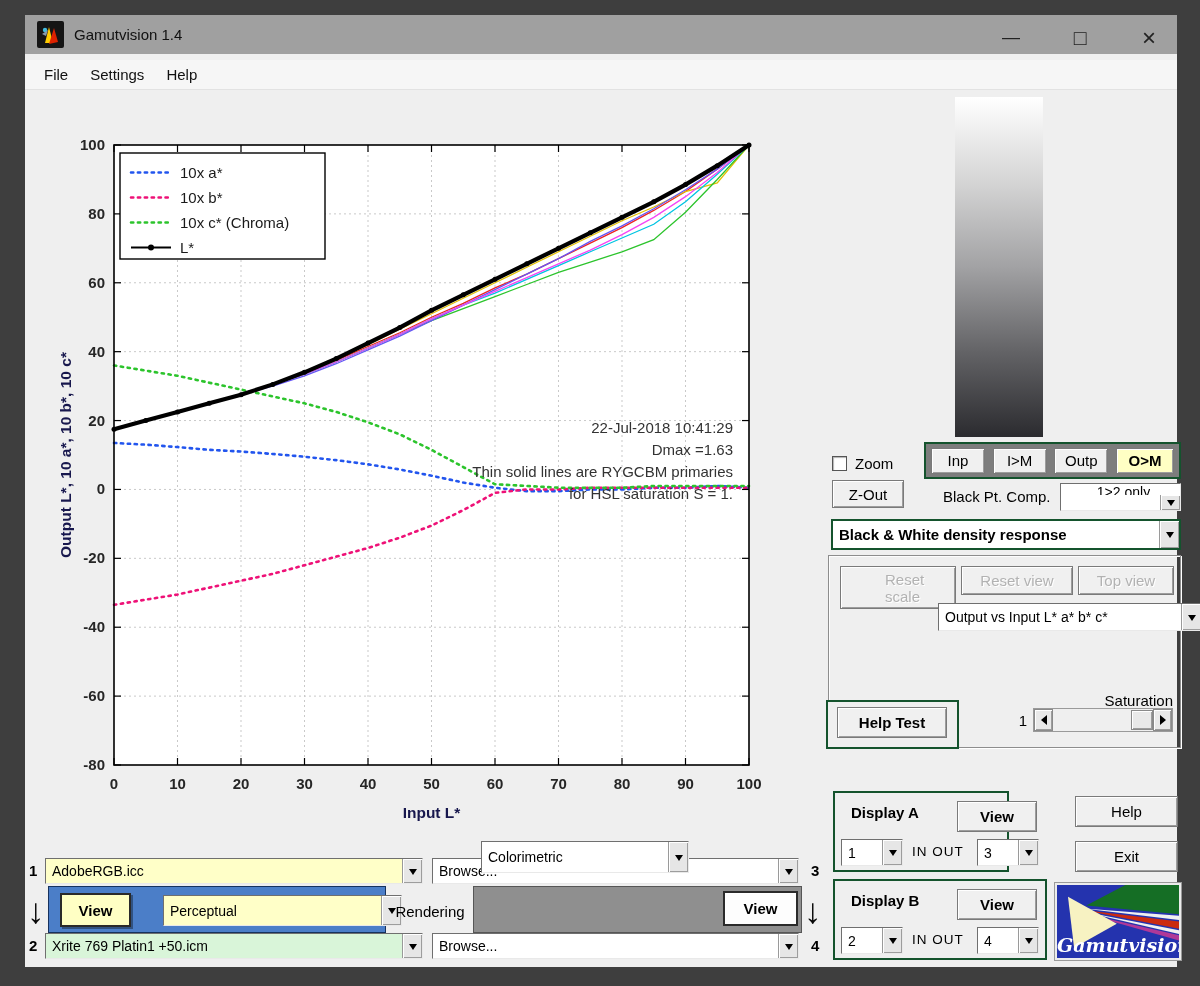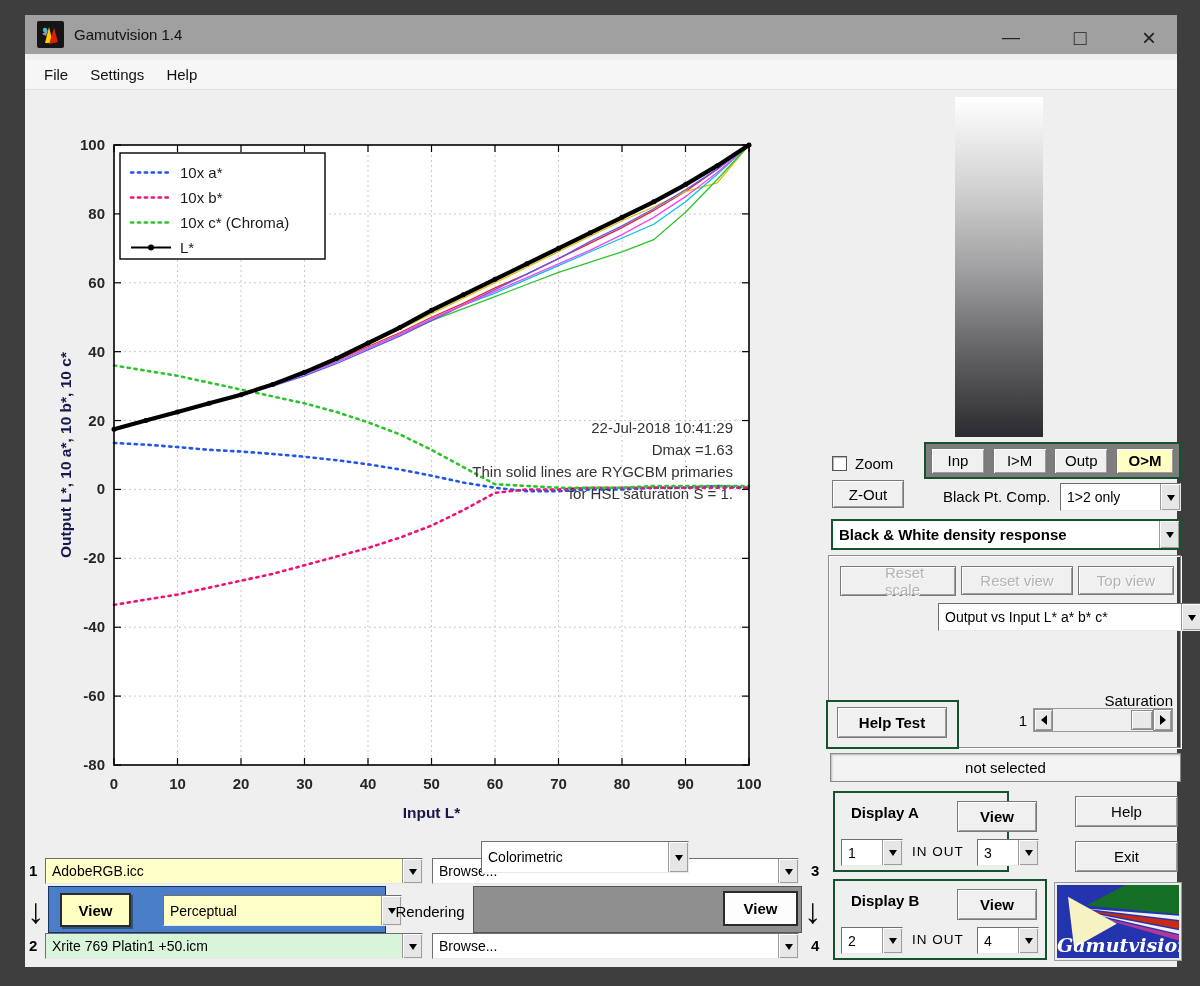--- a/index.html
+++ b/index.html
@@ -223,36 +223,36 @@
 
   <div class="abs frame-dark" style="left:899px;top:427px;width:257px;height:37px;background:#7d7d7d;
        display:flex;align-items:center;justify-content:space-between;padding:0 5px;">
     <div class="raised btn" style="width:54px;height:26px;">Inp</div>
     <div class="raised btn" style="width:54px;height:26px;">I&gt;M</div>
     <div class="raised btn" style="width:54px;height:26px;">Outp</div>
     <div class="raised btn bold" style="width:58px;height:26px;background:#ffffc4;">O&gt;M</div>
   </div>
 
   <div class="abs label" style="left:918px;top:473px;">Black Pt. Comp.</div>
-  <div class="abs combo" style="left:1035px;top:468px;width:121px;height:28px;">
+  <div class="abs combo" style="left:1035px;top:468px;width:121px;height:28px;flex-direction:column;">
     <div class="combo-text">1&gt;2 only</div>
     <div class="combo-arrow">
         <div class="tri-down"></div>
       </div>
   </div>
 
   <div class="abs combo frame-dark" style="left:806px;top:504px;width:350px;height:31px;border-width:2px;">
     <div class="combo-text bold" style="font-size:15px;">Black &amp; White density response</div>
     <div class="combo-arrow">
         <div class="tri-down"></div>
       </div>
   </div>
 
   <div class="abs groupbox" style="left:803px;top:540px;width:353px;height:193px;"></div>
-  <div class="abs raised btn disabled" style="left:815px;top:551px;width:116px;height:30px;padding-left:44px;">Reset scale</div>
+  <div class="abs raised btn disabled" style="left:815px;top:551px;width:116px;height:43px;padding-left:44px;">Reset scale</div>
   <div class="abs raised btn disabled" style="left:936px;top:551px;width:112px;height:29px;">Reset view</div>
   <div class="abs raised btn disabled" style="left:1053px;top:551px;width:96px;height:29px;">Top view</div>
   <div class="abs combo" style="left:913px;top:588px;width:264px;height:28px;">
     <div class="combo-text">Output vs Input L* a* b* c*</div>
     <div class="combo-arrow">
         <div class="tri-down"></div>
       </div>
   </div>
 
   <div class="abs label" style="left:1000px;top:677px;width:148px;text-align:right;">Saturation</div>
@@ -262,21 +262,20 @@
   <div class="abs slider" style="left:1008px;top:693px;width:140px;height:24px;">
     <div class="slider-arrow" style="margin-right:auto;">
         <div class="tri-left"></div>
       </div>
     <div class="slider-thumb"></div>
     <div class="slider-arrow" style="margin-left:auto;">
         <div class="tri-right"></div>
       </div>
   </div>
 
-  <div class="abs sunken-panel" style="left:805px;top:738px;width:351px;height:29px;">not selected</div>
 
   <div class="abs frame-dark" style="left:808px;top:776px;width:176px;height:81px;">
     <div class="abs label bold" style="left:16px;top:11px;">Display A</div>
     <div class="abs raised btn bold" style="left:122px;top:8px;width:80px;height:31px;">View</div>
     <div class="abs combo" style="left:6px;top:46px;width:62px;height:27px;">
       <div class="combo-text">1</div>
       <div class="combo-arrow">
           <div class="tri-down"></div>
         </div>
     </div>

